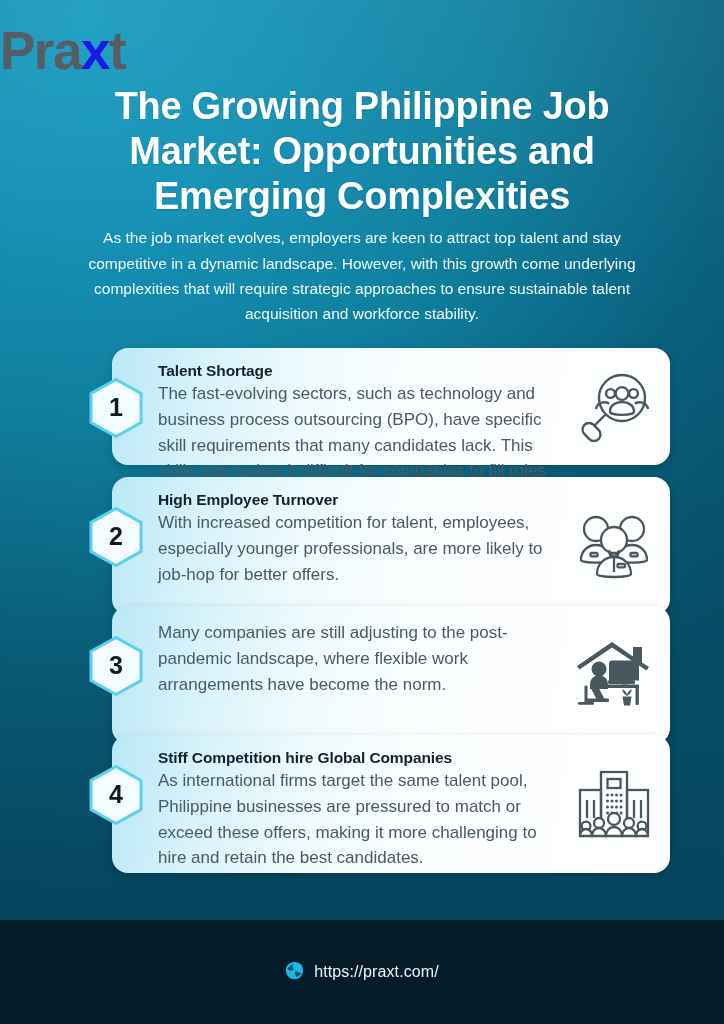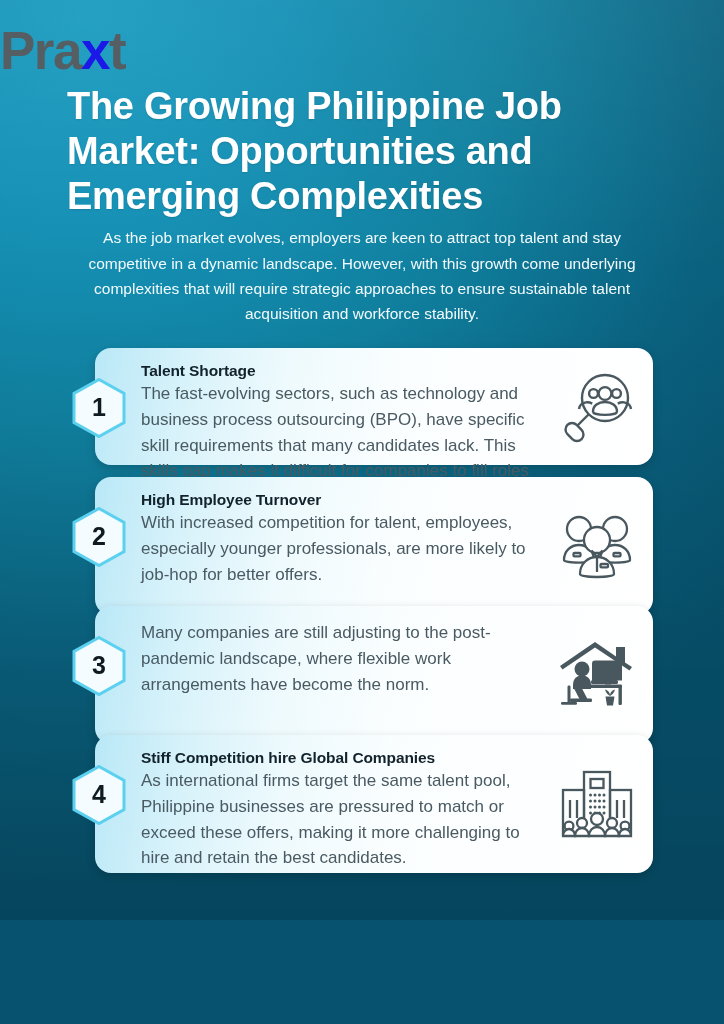--- a/index.html
+++ b/index.html
@@ -36,40 +36,41 @@
     letter-spacing:-1.5px;
     line-height:1;
     color:#555f63;
   }
   .logo .lx{ color:#1b18e8; font-weight:bold; }
 
   
   .title{
     margin:10px auto 0;
     width:590px;
+    text-align:center;
     color:#ffffff;
     font-size:38px;
     font-weight:bold;
     line-height:1.18;
     letter-spacing:-0.3px;
     text-shadow:0 1px 2px rgba(0,0,0,0.12);
   }
 
   
   .intro{
     margin:7px auto 0;
     width:600px;
     text-align:center;
     color:#f2fbfd;
     font-size:15.5px;
     line-height:1.62;
   }
 
   
-  .cards{ margin-top:22px; }
+  .cards{ margin-top:22px;padding-left:17px; }
   .card-row{
     position:relative;
     height:128px;
     margin-bottom:1px;
   }
   .card{
     position:absolute;
     left:95px; top:0;
     width:558px; height:117px;
     border-radius:16px;
@@ -300,13 +301,25 @@
           <svg width="54" height="60" viewBox="0 0 54 60">
             <polygon points="27,1.5 52,15.5 52,44.5 27,58.5 2,44.5 2,15.5" fill="#f4fcff" stroke="#5bd0ef" stroke-width="3"></polygon>
           </svg>
           <span>4</span>
         </div>
       </div>
 
     </div>
   </div>
 
+  <div class="footer">
+    <div class="footer-inner">
+      <span>
+        <svg width="19" height="19" viewBox="0 0 20 20">
+          <circle cx="10" cy="10" r="9.2" fill="#19b6e8"></circle>
+          <path d="M10 1.2c-2.1 1.3-2.6 4-1.4 5.6 1.2 1.6.3 3.2-1.3 3.4-1.6.2-3.3-.6-4.6-2.3" fill="#063a4e" opacity="0.85"></path>
+          <path d="M18.3 12.3c-1.7.9-3.6.4-4.6-.8-1-1.2-2.8-.9-3.2.6-.4 1.5.4 3.3 2.1 4.7" fill="#063a4e" opacity="0.85"></path>
+        </svg>
+      </span>
+      <span class="footer-url">https://praxt.com/</span>
+    </div>
+  </div>
 </div>
 
 </body></html>

